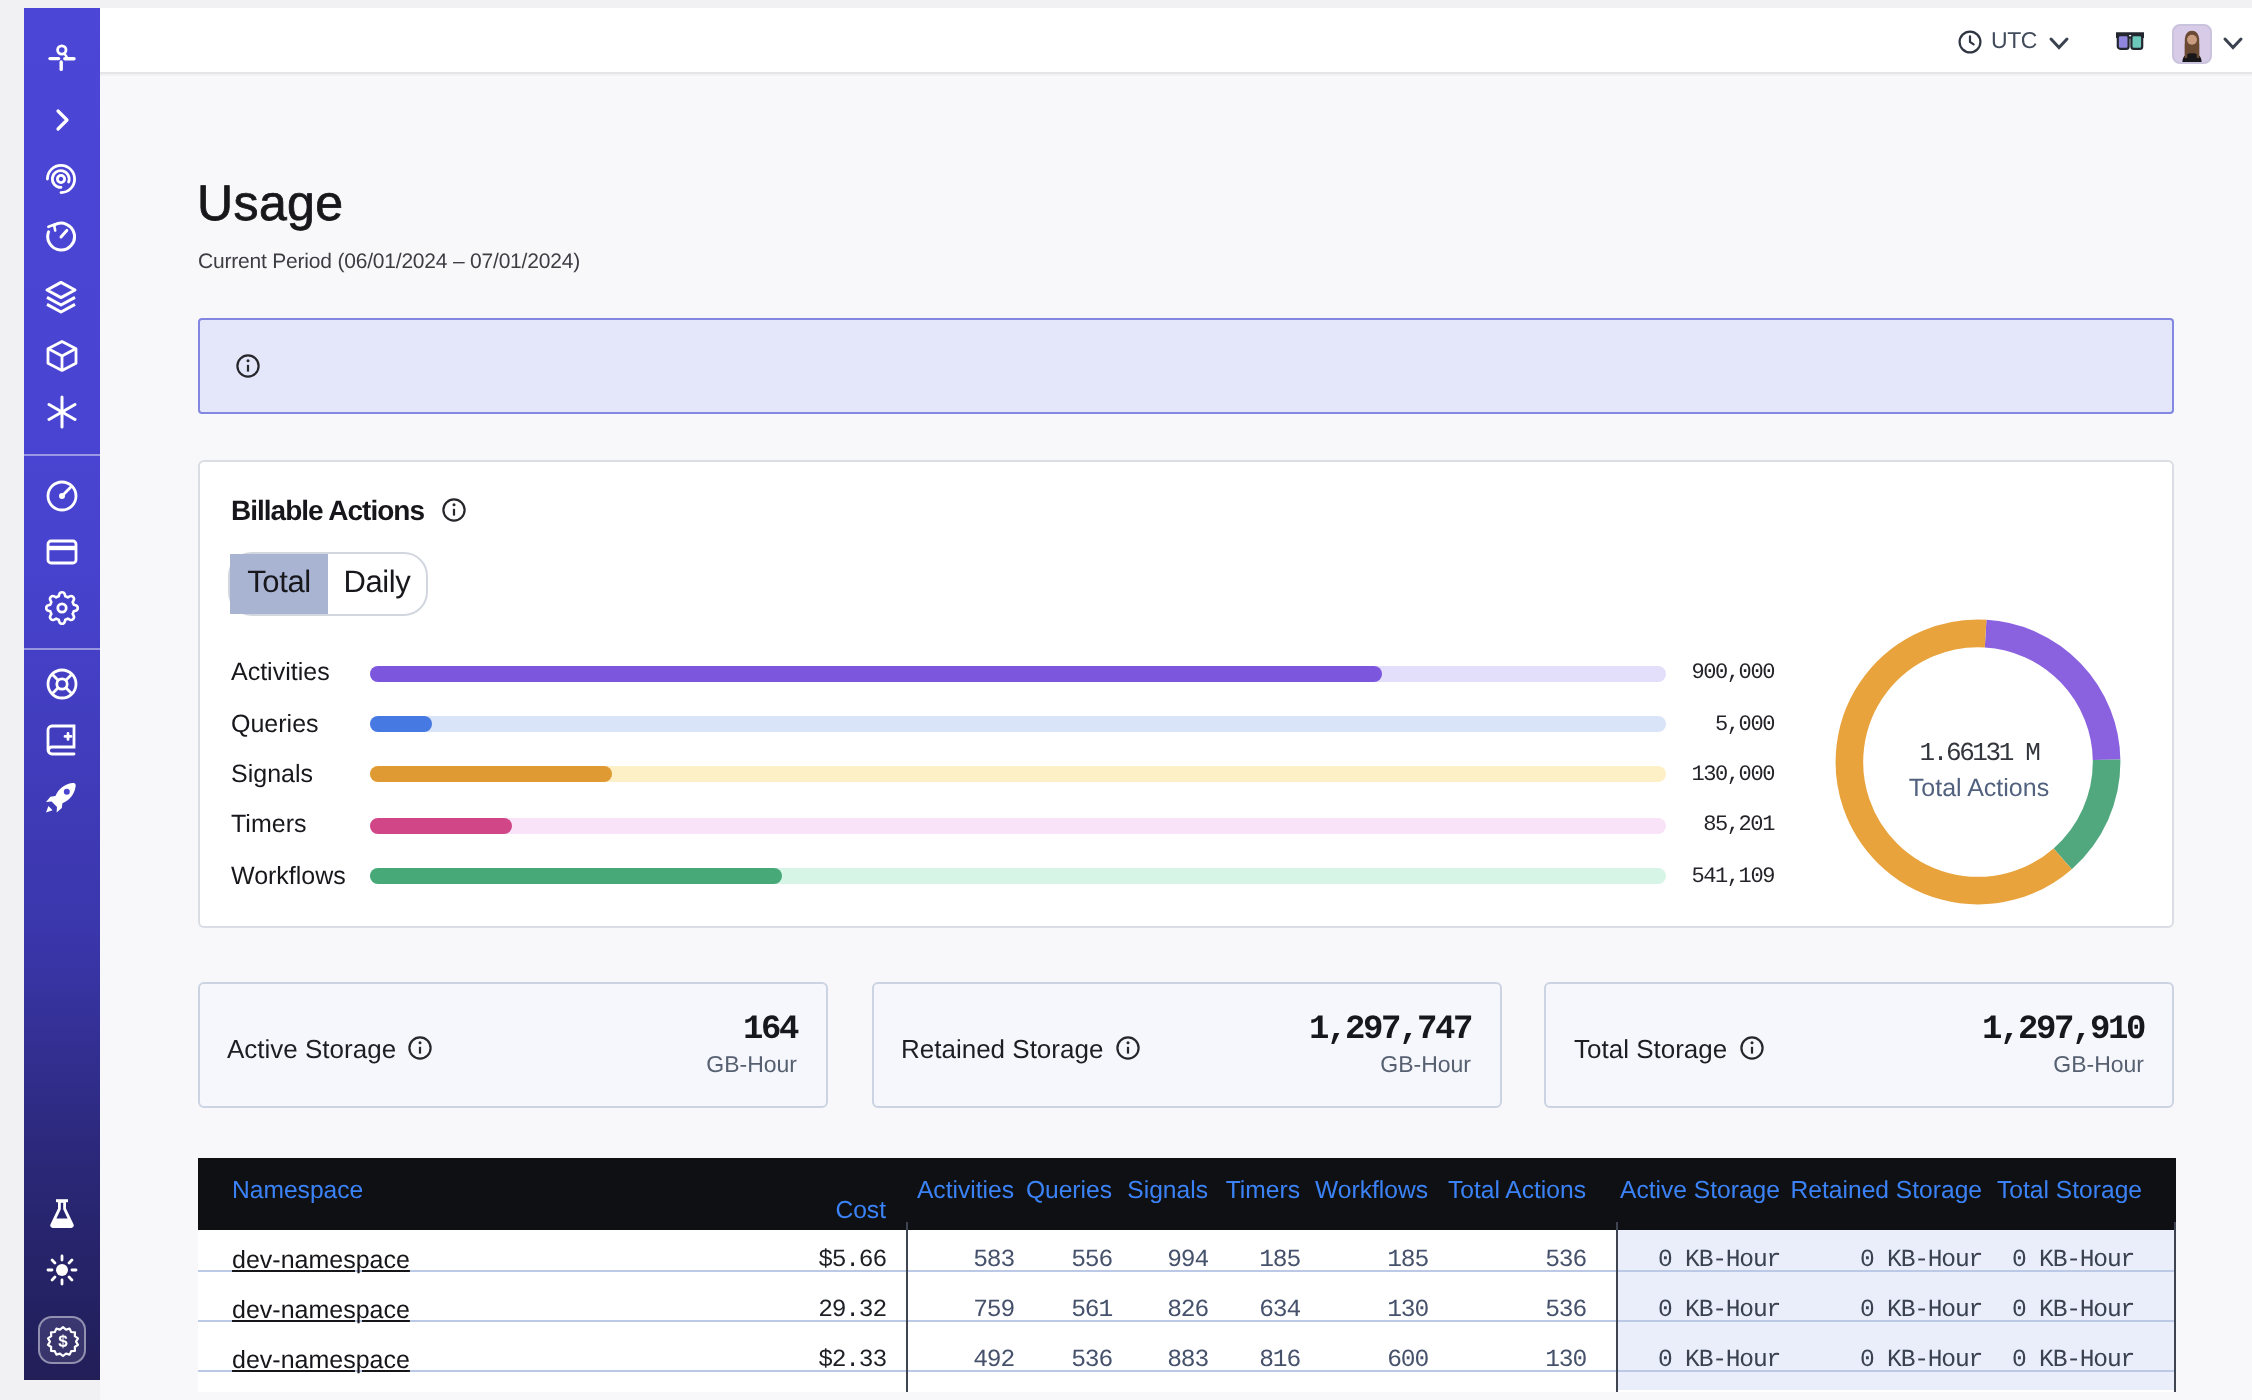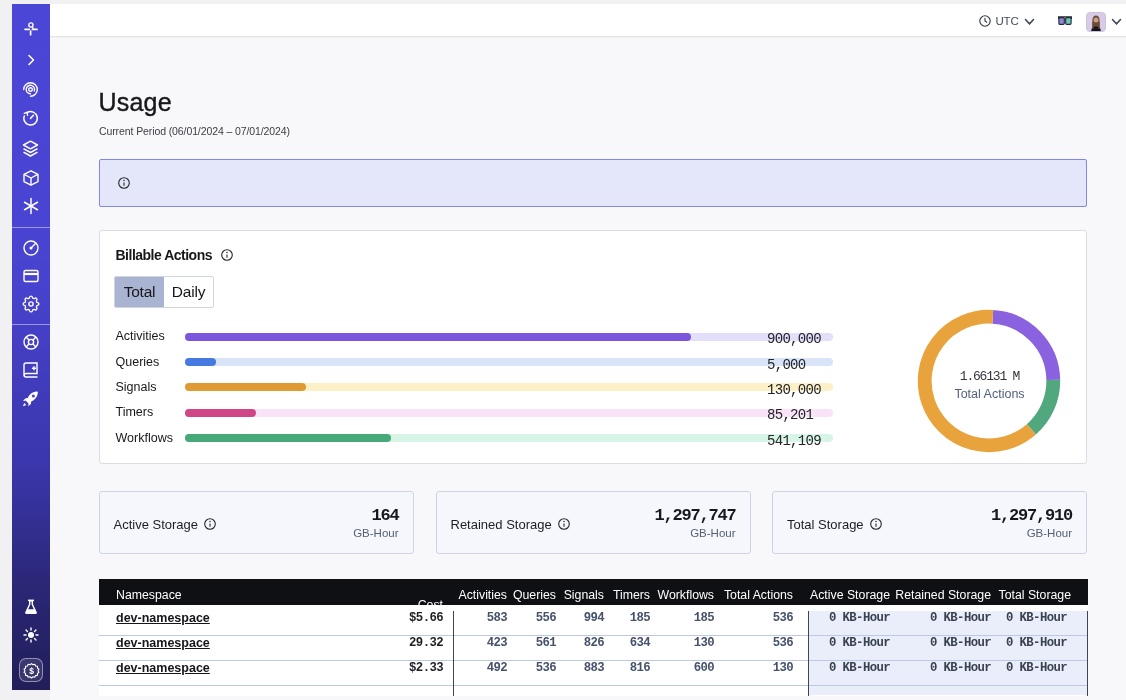--- a/index.html
+++ b/index.html
@@ -26,43 +26,43 @@
   #h-sub { position:absolute; left:49.5px; top:87px; font-size:10.5px; letter-spacing:-0.1px; color:#3d3d44; }
 
   #period-btn { position:absolute; left:884.5px; top:50px; width:162px; height:35px; background:#fff; border:1px solid #c9cedb; border-radius:4px; display:flex; align-items:center; }
   #period-btn .txt { font-size:15px; color:#26262c; margin-left:8px; font-weight:500; white-space:nowrap;}
 
   #banner { position:absolute; left:49px; top:121px; width:988px; height:47.5px; background:#e3e7f9; border:1px solid #8287e2; border-radius:2px; display:flex; align-items:center; }
   #banner .txt { font-size:12.6px; letter-spacing:-0.45px; color:#26262b; margin-left:5px; }
 
   #ba-card { position:absolute; left:49px; top:191.5px; width:988px; height:234.5px; background:#fff; border:1px solid #dadde4; border-radius:3px; }
   #ba-title { position:absolute; left:66px; top:208.5px; font-size:14px; letter-spacing:-0.5px; font-weight:600; color:#17171b; }
-  #tabs { position:absolute; left:64.5px; top:237.5px; height:32px; border:1px solid #d2d6df; border-radius:2px; display:flex; background:#fff; }
+  #tabs { position:absolute; left:64.5px; top:237.5px; height:32px; border:1px solid #d2d6df; border-radius:12px; display:flex; background:#fff; }
   .tab { width:49px; height:30px; display:flex; align-items:center; justify-content:center; font-size:15.5px; letter-spacing:-0.2px; color:#17171c; }
   .tab.sel { background:#a9b4d3; }
   .blabel { position:absolute; font-size:12.5px; color:#17171c; }
   .btrack { position:absolute; left:135px; width:648px; height:8px; border-radius:4px; }
   .bfill { position:absolute; left:135px; height:8px; border-radius:4px; }
-  .bval { position:absolute; width:120px; text-align:left; font-size:14px; letter-spacing:-0.7px; color:#232329; }
+  .bval { position:absolute; width:120px; text-align:right; font-size:11px; letter-spacing:-0.7px; color:#232329; }
 
   #donut { position:absolute; left:864px; top:268px; }
   #donut-v1 { position:absolute; left:870px; top:331px; width:140px; text-align:center; font-size:13px; letter-spacing:-1.2px; color:#33363d; }
   #donut-v2 { position:absolute; left:870px; top:349px; width:140px; text-align:center; font-size:12.5px; color:#51617e; }
 
   .scard { position:absolute; top:452.5px; width:315px; height:63.5px; background:#f5f7fc; border:1px solid #ccd3e3; border-radius:3px; }
   .scard .t { position:absolute; left:14px; top:25px; font-size:13px; color:#1d1d22; display:flex; align-items:center; }
   .scard .v { position:absolute; right:14px; top:14.5px; font-size:17px; font-weight:700; letter-spacing:-1.2px; color:#17181d; }
   .scard .u { position:absolute; right:14px; top:35.5px; font-size:11.5px; color:#566070; }
 
   
   #tbl { position:absolute; left:49px; top:541px; width:989px; height:116.5px; overflow:hidden; background:#fff; }
-  #thead { position:absolute; left:0; top:0; width:989px; height:26px; background:#0f1014; color:#ffffff; }
+  #thead { position:absolute; left:0; top:0; width:989px; height:36px; background:#0f1014; color:#3b82f6; }
   #thead .hc { position:absolute; top:0; height:31.5px; display:flex; align-items:center; font-size:12.3px; font-weight:500; }
   .trow { position:absolute; left:0; width:989px; height:25.1px; border-bottom:1px solid #bcc9e6; }
-  .trow .c { position:absolute; top:0; height:38px; display:flex; align-items:flex-start; font-size:12.3px;font-weight:bold; }
+  .trow .c { position:absolute; top:0; height:38px; display:flex; align-items:center; font-size:12.3px; }
   .stbg { position:absolute; left:709px; top:31.7px; width:280px; height:84.8px; background:#e9eefa; }
   .vline { position:absolute; top:31.5px; width:1px; height:85px; background:#3e4450; }
   .num { font-family:"Liberation Mono", monospace; font-size:11.5px; letter-spacing:-0.6px; color:#46516b; }
   .costv { font-family:"Liberation Mono", monospace; font-size:11.5px; letter-spacing:-0.6px; color:#1e2026; }
   .kbh { font-family:"Liberation Mono", monospace; font-size:11.5px; letter-spacing:-0.6px; color:#3a4150; }
   .nslink { font-size:12.5px; color:#15151a; text-decoration:underline; }
 </style>
 </head>
 <body>
 <div id="app">
@@ -323,21 +323,21 @@
         <div class="c num" style="right:294.5px;">536</div>
         <div class="c kbh" style="right:197.5px;">0 KB-Hour</div>
         <div class="c kbh" style="right:96.5px;">0 KB-Hour</div>
         <div class="c kbh" style="right:20.5px;">0 KB-Hour</div>
       </div>
       <div class="trow" style="top:56.8px;">
         <div class="c" style="left:17.5px;">
             <span class="nslink">dev-namespace</span>
           </div>
         <div class="c costv" style="right:644.5px;">29.32</div>
-        <div class="c num" style="right:580.5px;">423</div>
+        <div class="c num" style="right:580.5px;">759</div>
         <div class="c num" style="right:531.5px;">561</div>
         <div class="c num" style="right:483.5px;">826</div>
         <div class="c num" style="right:437.5px;">634</div>
         <div class="c num" style="right:373.5px;">130</div>
         <div class="c num" style="right:294.5px;">536</div>
         <div class="c kbh" style="right:197.5px;">0 KB-Hour</div>
         <div class="c kbh" style="right:96.5px;">0 KB-Hour</div>
         <div class="c kbh" style="right:20.5px;">0 KB-Hour</div>
       </div>
       <div class="trow" style="top:81.9px;">

